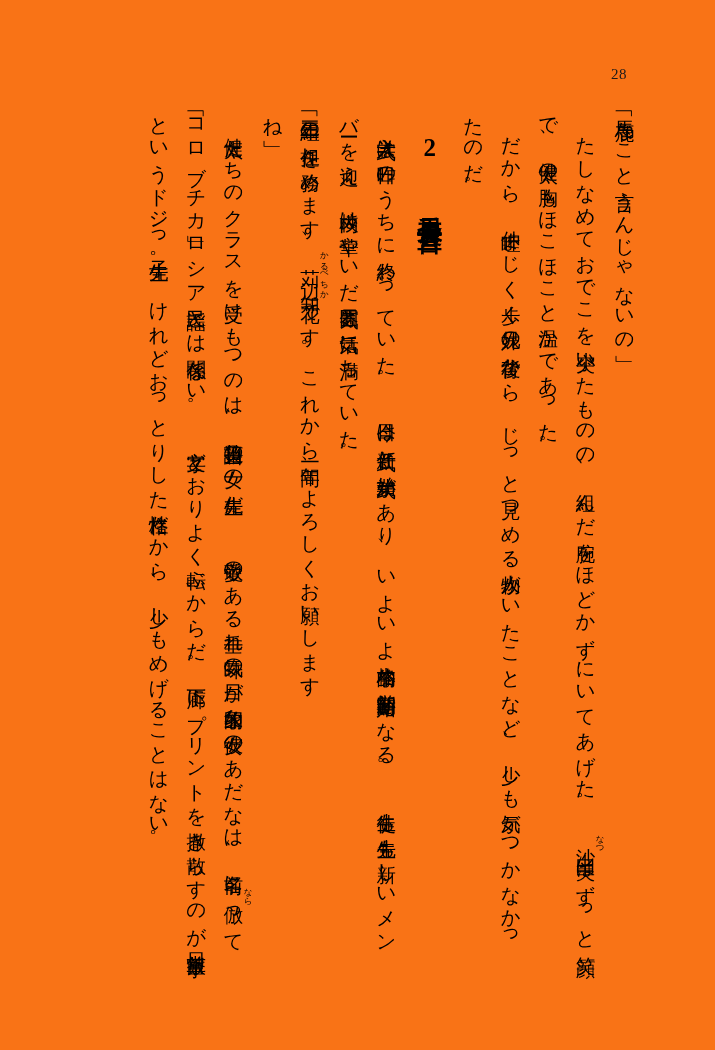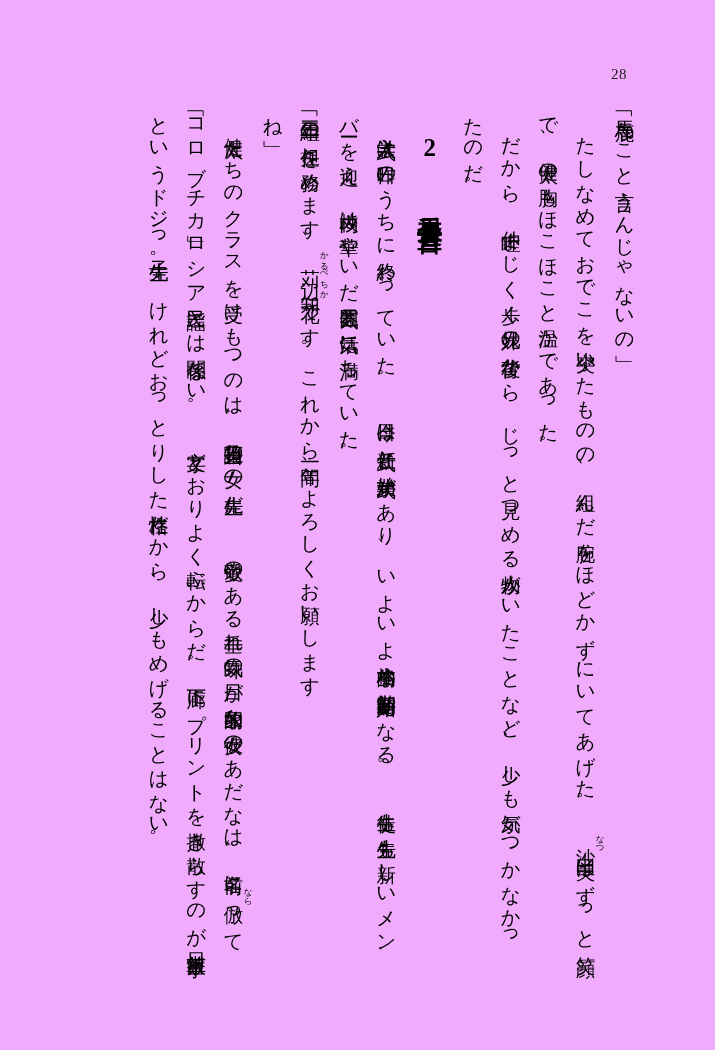--- a/index.html
+++ b/index.html
@@ -12,21 +12,21 @@
     height: 1050px;
     position: relative;
     font-family: "DejaVu Serif", "Liberation Serif", serif;
     color: #000000;
     overflow: hidden;
   }
 
   .page {
     position: absolute;
     inset: 0;
-    background: #f0abfc;
+    background: #f97316;
   }
 
   .page-number {
     position: absolute;
     top: 66px;
     right: 88px;
     font-size: 15px;
     font-family: "Liberation Serif", serif;
     letter-spacing: 0.5px;
     color: #1a1a1a;

